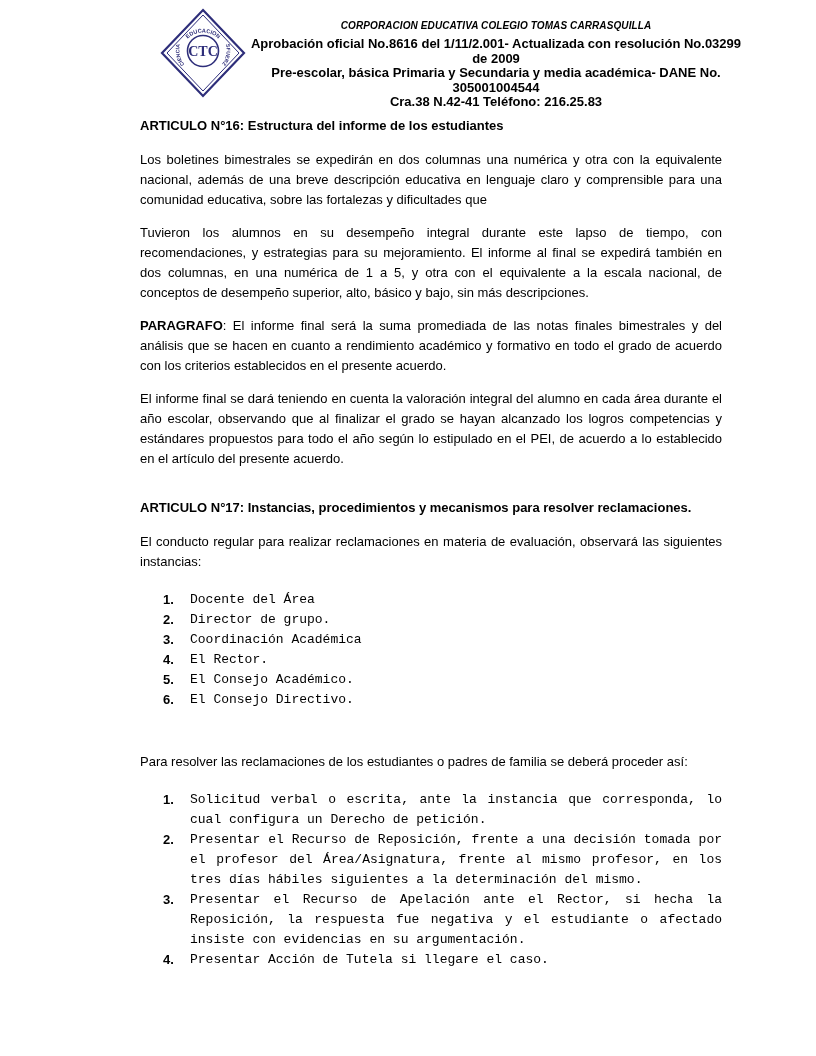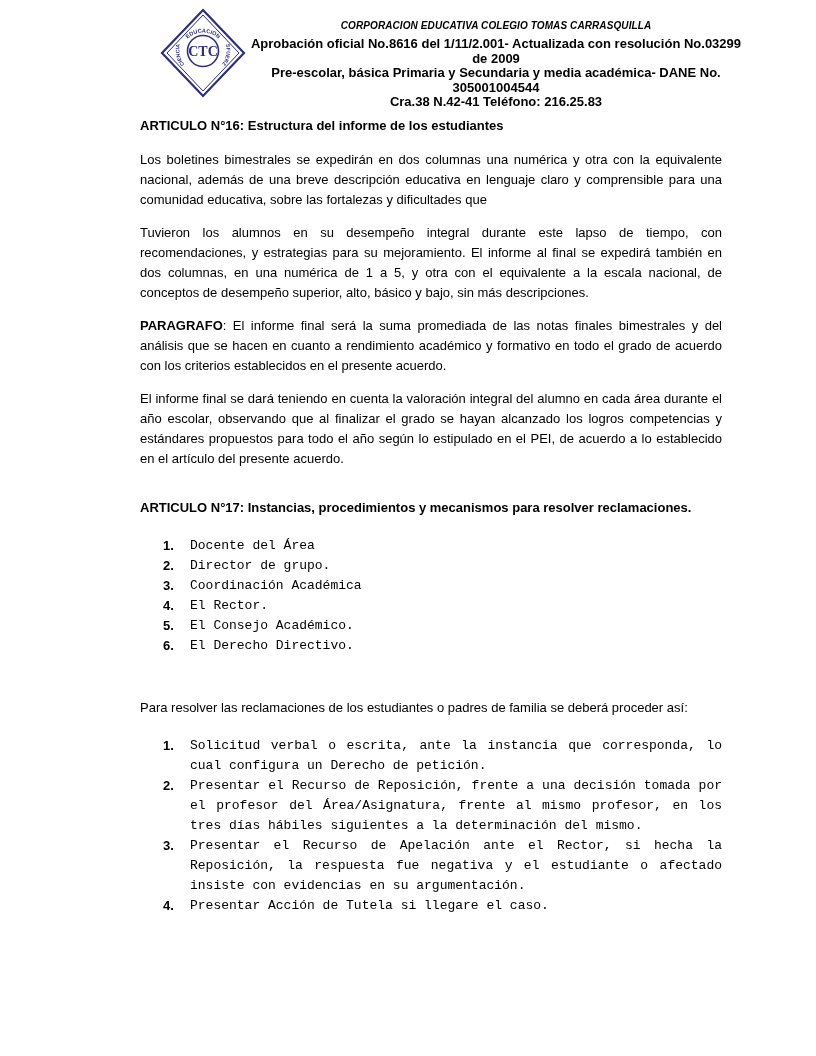--- a/index.html
+++ b/index.html
@@ -135,20 +135,21 @@
     <p class="article-title">ARTICULO N°16: Estructura del informe de los estudiantes</p>
 
     <p class="para">Los boletines bimestrales se expedirán en dos columnas una numérica y otra con la equivalente nacional, además de una breve descripción educativa en lenguaje claro y comprensible para una comunidad educativa, sobre las fortalezas y dificultades que</p>
     <p class="para">Tuvieron los alumnos en su desempeño integral durante este lapso de tiempo, con recomendaciones, y estrategias para su mejoramiento. El informe al final se expedirá también en dos columnas, en una numérica de 1 a 5, y otra con el equivalente a la escala nacional, de conceptos de desempeño superior, alto, básico y bajo, sin más descripciones.</p>
     <p class="para"><b>PARAGRAFO</b><span>:  El informe final será la suma promediada de las notas finales bimestrales y del análisis que se hacen en cuanto a rendimiento académico y formativo en todo el grado de acuerdo con los criterios establecidos en el presente acuerdo.</span></p>
 
     <p class="para">El informe final se dará teniendo en cuenta la valoración integral del alumno en cada área durante el año escolar, observando que al finalizar el grado se hayan alcanzado los logros competencias y estándares propuestos para todo el año según lo estipulado en el PEI, de acuerdo a lo establecido en el artículo del presente acuerdo.</p>
 
     <p class="article-title justified gap-before">ARTICULO N°17: Instancias, procedimientos y mecanismos para resolver reclamaciones.</p>
 
+    <p class="para">El conducto regular para realizar reclamaciones en materia de evaluación, observará las siguientes instancias:</p>
 
     <div class="num-list list-tight">
       <div class="num-item">
         <span class="num">1.</span>
         <div class="li-text">Docente del Área</div>
       </div>
       <div class="num-item">
         <span class="num">2.</span>
         <div class="li-text">Director de grupo.</div>
       </div>
@@ -159,21 +160,21 @@
       <div class="num-item">
         <span class="num">4.</span>
         <div class="li-text">El Rector.</div>
       </div>
       <div class="num-item">
         <span class="num">5.</span>
         <div class="li-text">El Consejo Académico.</div>
       </div>
       <div class="num-item">
         <span class="num">6.</span>
-        <div class="li-text">El Derecho Directivo.</div>
+        <div class="li-text">El Consejo Directivo.</div>
       </div>
     </div>
 
     <p class="para gap-before-sm">Para resolver las reclamaciones de los estudiantes o padres de familia se deberá proceder así:</p>
 
     <div class="num-list">
       <div class="num-item">
         <span class="num">1.</span>
         <div class="li-text">Solicitud verbal o escrita, ante la instancia que corresponda, lo cual configura un Derecho de petición.</div>
       </div>

